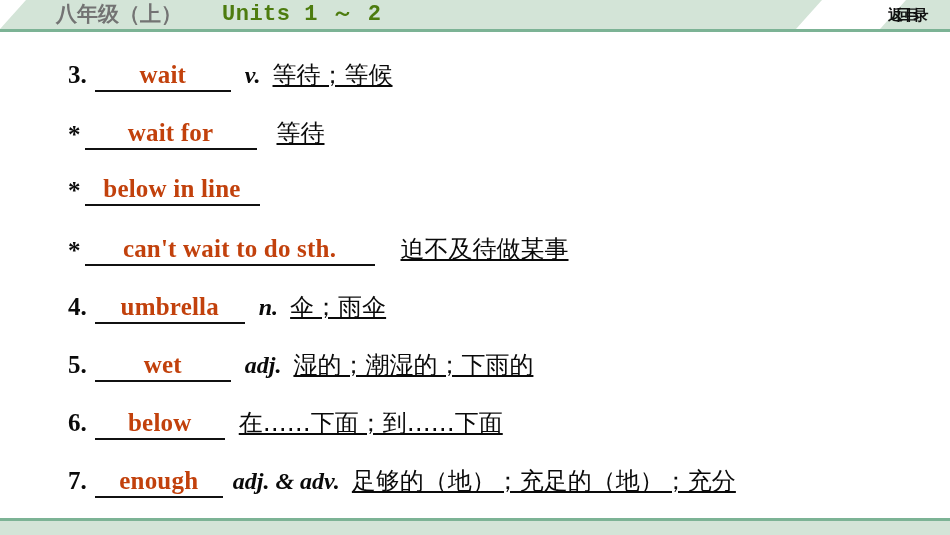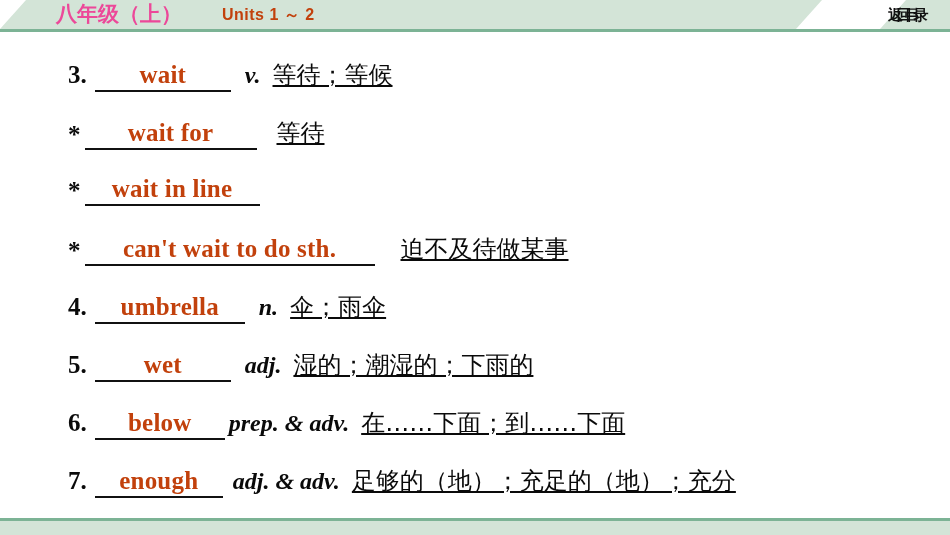--- a/index.html
+++ b/index.html
@@ -53,28 +53,28 @@
     height: 29px;
     line-height: 29px;
     display: flex;
     align-items: center;
     white-space: nowrap;
   }
   .hdr-title .cn {
     font-family: "DejaVu Sans", "Liberation Sans", sans-serif;
     font-weight: bold;
     font-size: 21px;
-    color: #ec4899;
+    color: #737373;
     letter-spacing: 0px;
   }
   .hdr-title .units {
-    font-family: Liberation Sans, sans-serif;
-    font-weight: bold;
-    font-size: 16px;
-    color: #c2410c;
+    font-family: Liberation Mono, monospace;
+    font-weight: bold;
+    font-size: 22px;
+    color: #4d7c0f;
     margin-left: 40px;
     letter-spacing: 0.5px;
   }
   .back-btn {
     position: absolute;
     right: 22px;
     top: 1px;
     height: 28px;
     line-height: 28px;
     font-family: "DejaVu Sans", "Liberation Sans", sans-serif;
@@ -210,21 +210,21 @@
     <span class="blank tight" style="width:172px;">
       <span class="answer">wait for</span>
     </span>
     <span class="pos"></span>
     <span class="meaning nogap">等待</span>
   </div>
 
   <div class="entry" style="top:143px;">
     <span class="marker star">*</span>
     <span class="blank tight" style="width:175px;">
-      <span class="answer">wait in line</span>
+      <span class="answer">below in line</span>
     </span>
     <span class="pos"></span>
   </div>
 
   <div class="entry" style="top:201px;">
     <span class="marker star">*</span>
     <span class="blank tight" style="width:290px;">
       <span class="answer">can't wait to do sth.</span>
     </span>
     <span class="pos"></span>
@@ -247,21 +247,20 @@
     </span>
     <span class="pos">adj.</span>
     <span class="meaning">湿的；潮湿的；下雨的</span>
   </div>
 
   <div class="entry" style="top:375px;">
     <span class="marker">6.</span>
     <span class="blank" style="width:130px; margin-right:2px;">
       <span class="answer">below</span>
     </span>
-    <span class="pos" style="margin-left:2px;">prep. &amp; adv.</span>
     <span class="meaning">在……下面；到……下面</span>
   </div>
 
   <div class="entry" style="top:433px;">
     <span class="marker">7.</span>
     <span class="blank" style="width:128px; margin-right:4px;">
       <span class="answer">enough</span>
     </span>
     <span class="pos">adj. &amp; adv.</span>
     <span class="meaning">足够的（地）；充足的（地）；充分</span>

